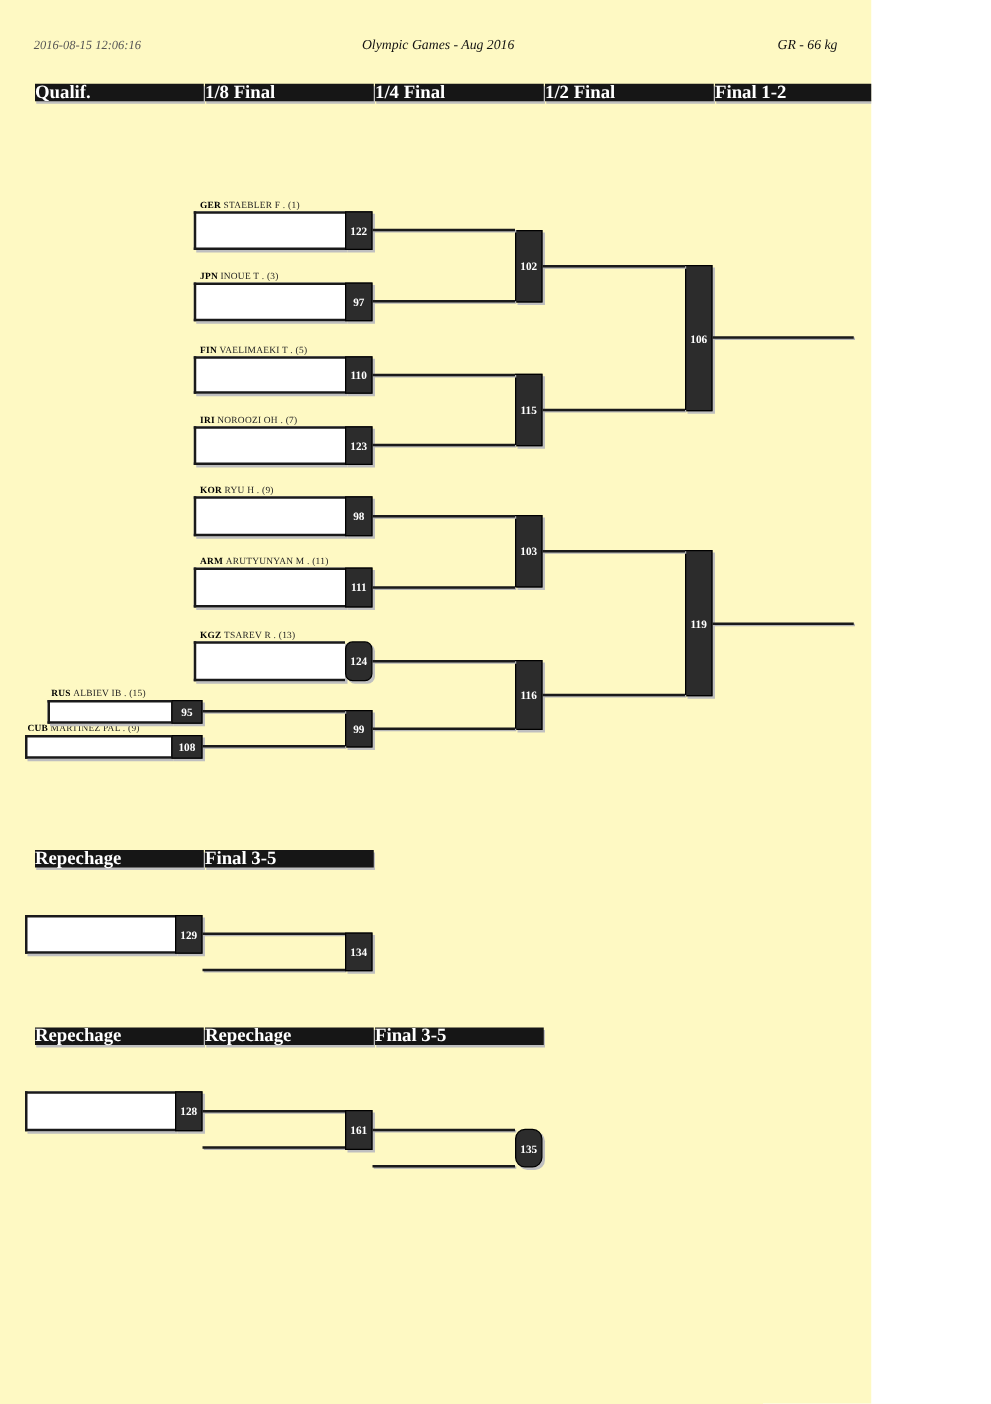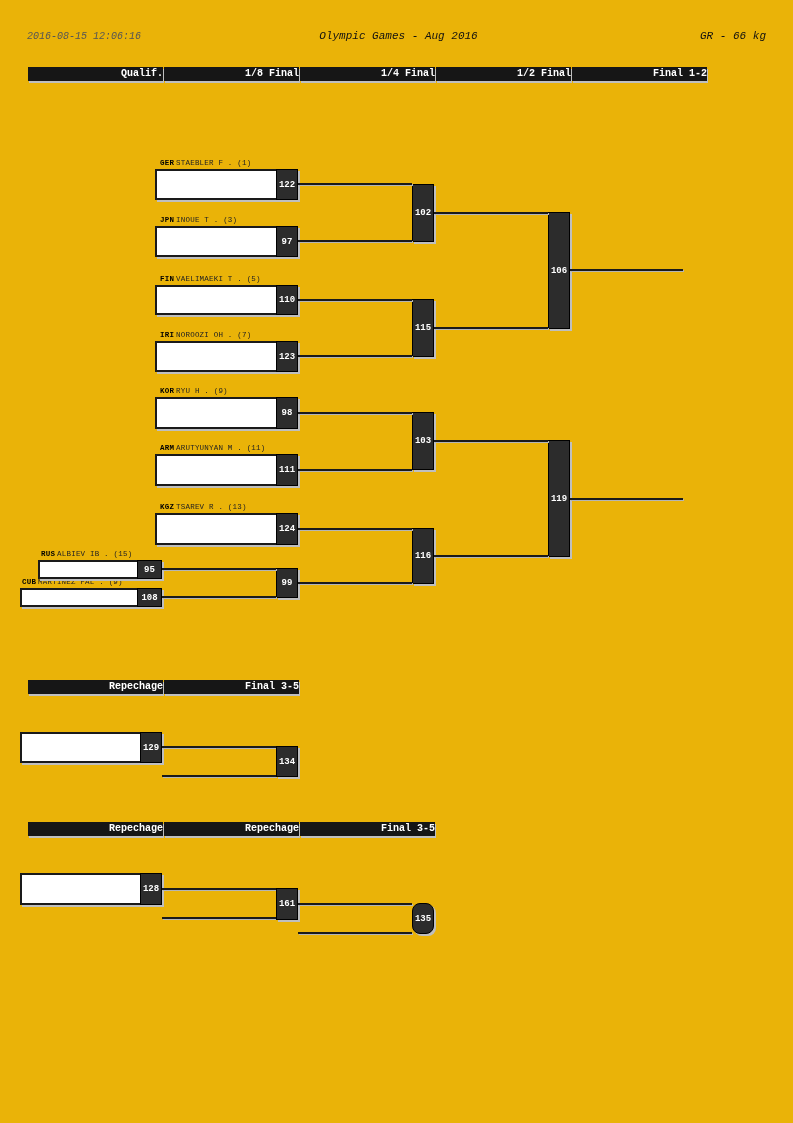--- a/index.html
+++ b/index.html
@@ -1,24 +1,24 @@
 <!DOCTYPE html>
 <html><head>
 <meta charset="utf-8">
 <style>
   html,body{margin:0;padding:0;background:#ffffff;}
-  .page{position:relative;width:793px;height:1123px;background:#eab308;overflow:hidden;
-        font-family:Liberation Mono, monospace;color:#1a1a1a;}
+  .page{position:relative;width:697px;height:1123px;background:#fef9c3;overflow:hidden;
+        font-family:Liberation Serif, serif;color:#1a1a1a;}
   .tophdr-item{position:absolute;top:30px;font-style:italic;font-size:11px;white-space:nowrap;}
   .dt{left:27px;color:#555;font-size:10px;top:31px;}
   .ttl{left:4px;right:0;text-align:center;color:#111;}
   .cat{right:27px;color:#111;}
   .colbar{position:absolute;height:14px;display:flex;gap:1px;}
-  .seg{flex:1;background:#161616;color:#ffffff;font-weight:bold;font-size:10px;
-       text-align:right;line-height:14px;box-shadow:1px 2px 0 #bfbfbf;}
+  .seg{flex:1;background:#161616;color:#ffffff;font-weight:bold;font-size:15px;
+       text-align:left;line-height:14px;box-shadow:1px 2px 0 #bfbfbf;}
   .pair{position:absolute;box-sizing:border-box;border:2px solid #1a1a1a;border-right:none;
         background:#ffffff;box-shadow:2px 2px 0 #bfbfbf;}
   .mbox{position:absolute;box-sizing:border-box;background:#2c2c2c;border:1px solid #000;
         color:#ffffff;font-weight:bold;font-size:9px;display:flex;align-items:center;
         justify-content:center;box-shadow:2px 2px 0 #bfbfbf;}
   .hline{position:absolute;height:2px;background:#1a1a1a;box-shadow:1px 1px 0 #b5b5b5;}
   .name{position:absolute;font-size:7.5px;letter-spacing:.2px;white-space:nowrap;color:#222;}
   .name .cc{font-weight:bold;color:#000;margin-right:2px;}
 </style>
 </head>
@@ -69,21 +69,21 @@
 
   <div class="mbox" style="left:137px;top:560px;width:25px;height:19px;">95</div>
   <div class="mbox" style="left:137px;top:588px;width:25px;height:19px;">108</div>
 
   <div class="mbox" style="left:276px;top:169px;width:22px;height:31px;">122</div>
   <div class="mbox" style="left:276px;top:226px;width:22px;height:31px;">97</div>
   <div class="mbox" style="left:276px;top:285px;width:22px;height:30px;">110</div>
   <div class="mbox" style="left:276px;top:341px;width:22px;height:31px;">123</div>
   <div class="mbox" style="left:276px;top:397px;width:22px;height:32px;">98</div>
   <div class="mbox" style="left:276px;top:454px;width:22px;height:32px;">111</div>
-  <div class="mbox" style="left:276px;top:513px;width:22px;height:32px;">124</div>
+  <div class="mbox" style="left:276px;top:513px;width:22px;height:32px;border-radius:6px;">124</div>
   <div class="mbox" style="left:276px;top:568px;width:22px;height:30px;">99</div>
 
   <div class="mbox" style="left:412px;top:184px;width:22px;height:58px;">102</div>
   <div class="mbox" style="left:412px;top:299px;width:22px;height:58px;">115</div>
   <div class="mbox" style="left:412px;top:412px;width:22px;height:58px;">103</div>
   <div class="mbox" style="left:412px;top:528px;width:22px;height:56px;">116</div>
 
   <div class="mbox" style="left:548px;top:212px;width:22px;height:117px;">106</div>
   <div class="mbox" style="left:548px;top:440px;width:22px;height:117px;">119</div>
 

